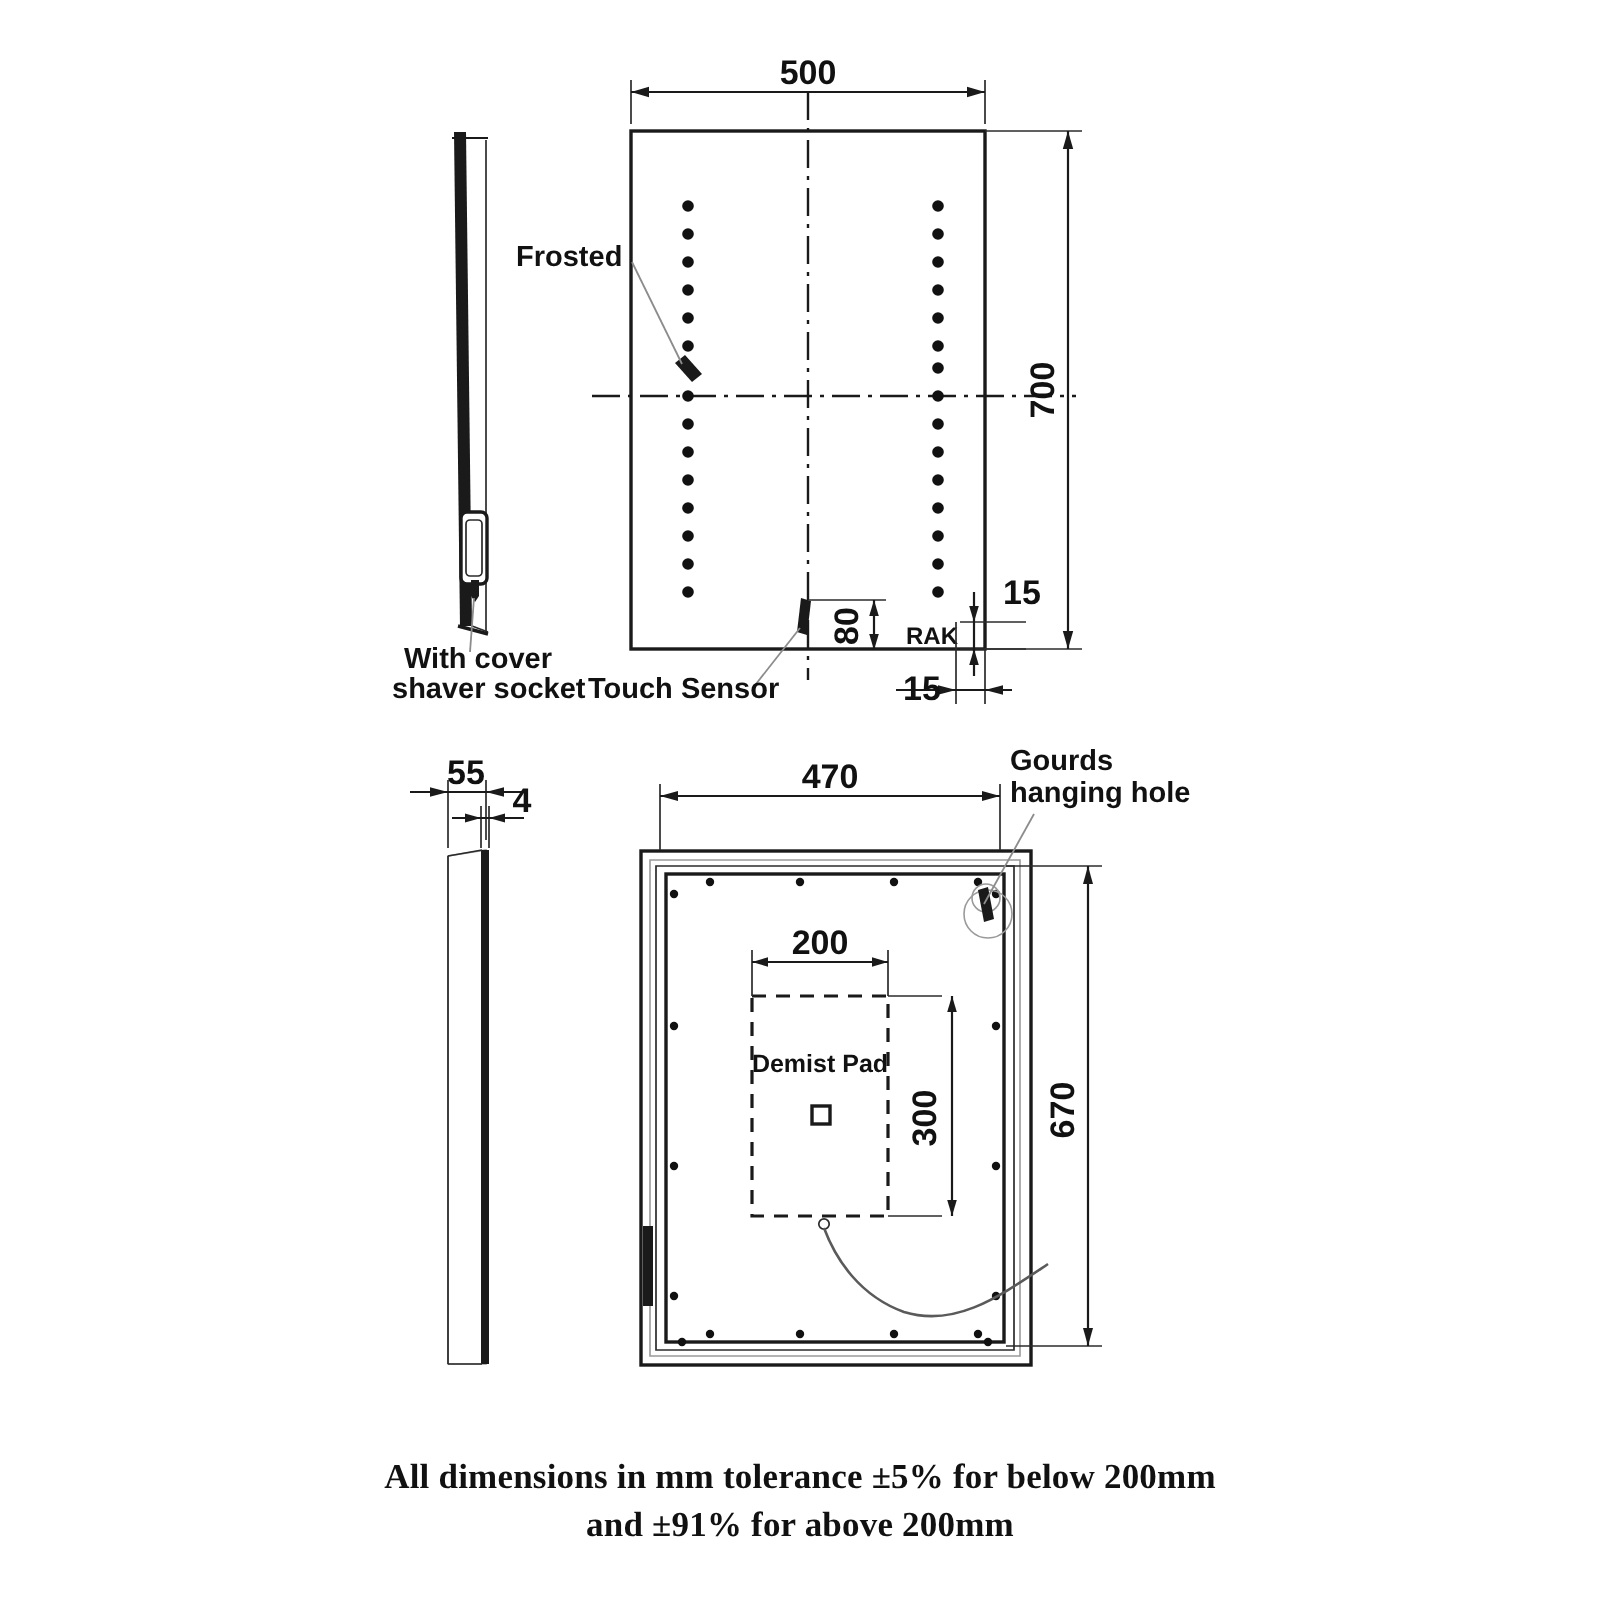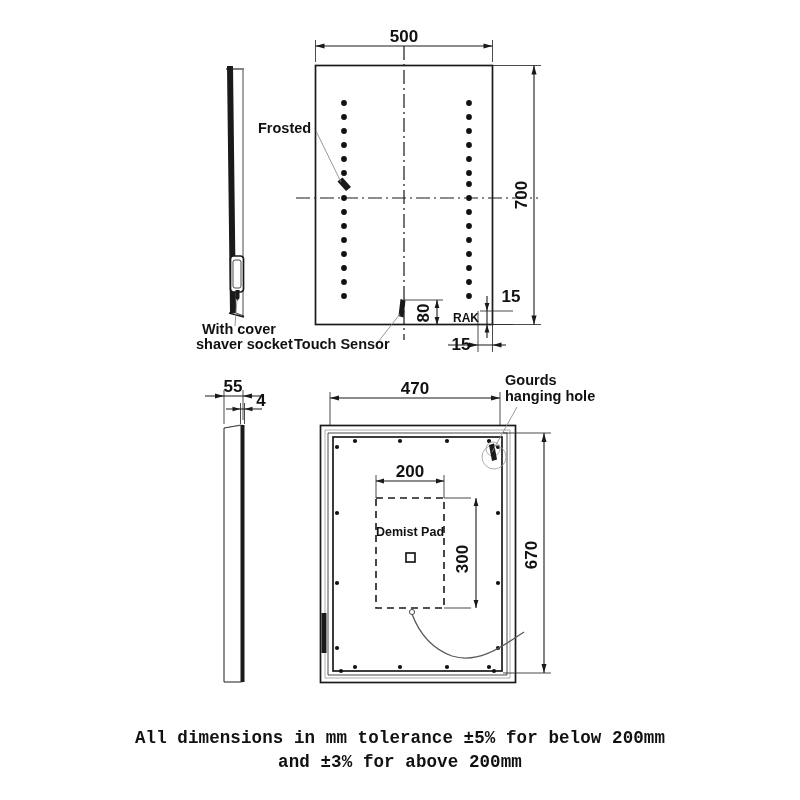--- a/index.html
+++ b/index.html
@@ -61,21 +61,21 @@
     font-size: 12.5px;
     font-weight: 700;
     fill: #111111;
   }
   #footer-note {
     position: absolute;
     left: 0;
     top: 726px;
     width: 800px;
     text-align: center;
-    font-family: Liberation Mono, monospace;
+    font-family: Liberation Serif, serif;
     font-size: 17.5px;
     font-weight: 700;
     line-height: 24px;
     color: #111111;
     letter-spacing: 0.1px;
   }
   #footer-note .fl { display: block; }
 </style>
 </head>
 <body>
@@ -323,16 +323,16 @@
     <path class="ln-wire" d="M412 614 C 418 630, 430 648, 452 656 C 478 664, 500 648, 524 632"></path>
   </g>
 
   <text class="lbl" x="505" y="385">Gourds</text>
   <text class="lbl" x="505" y="401">hanging hole</text>
 
 </svg>
 
 <div id="footer-note">
   <span class="fl">All dimensions in mm tolerance ±5% for below 200mm</span>
-  <span class="fl">and ±3% for above 200mm</span>
+  <span class="fl">and ±91% for above 200mm</span>
 </div>
 
 </div>
 
 </body></html>

